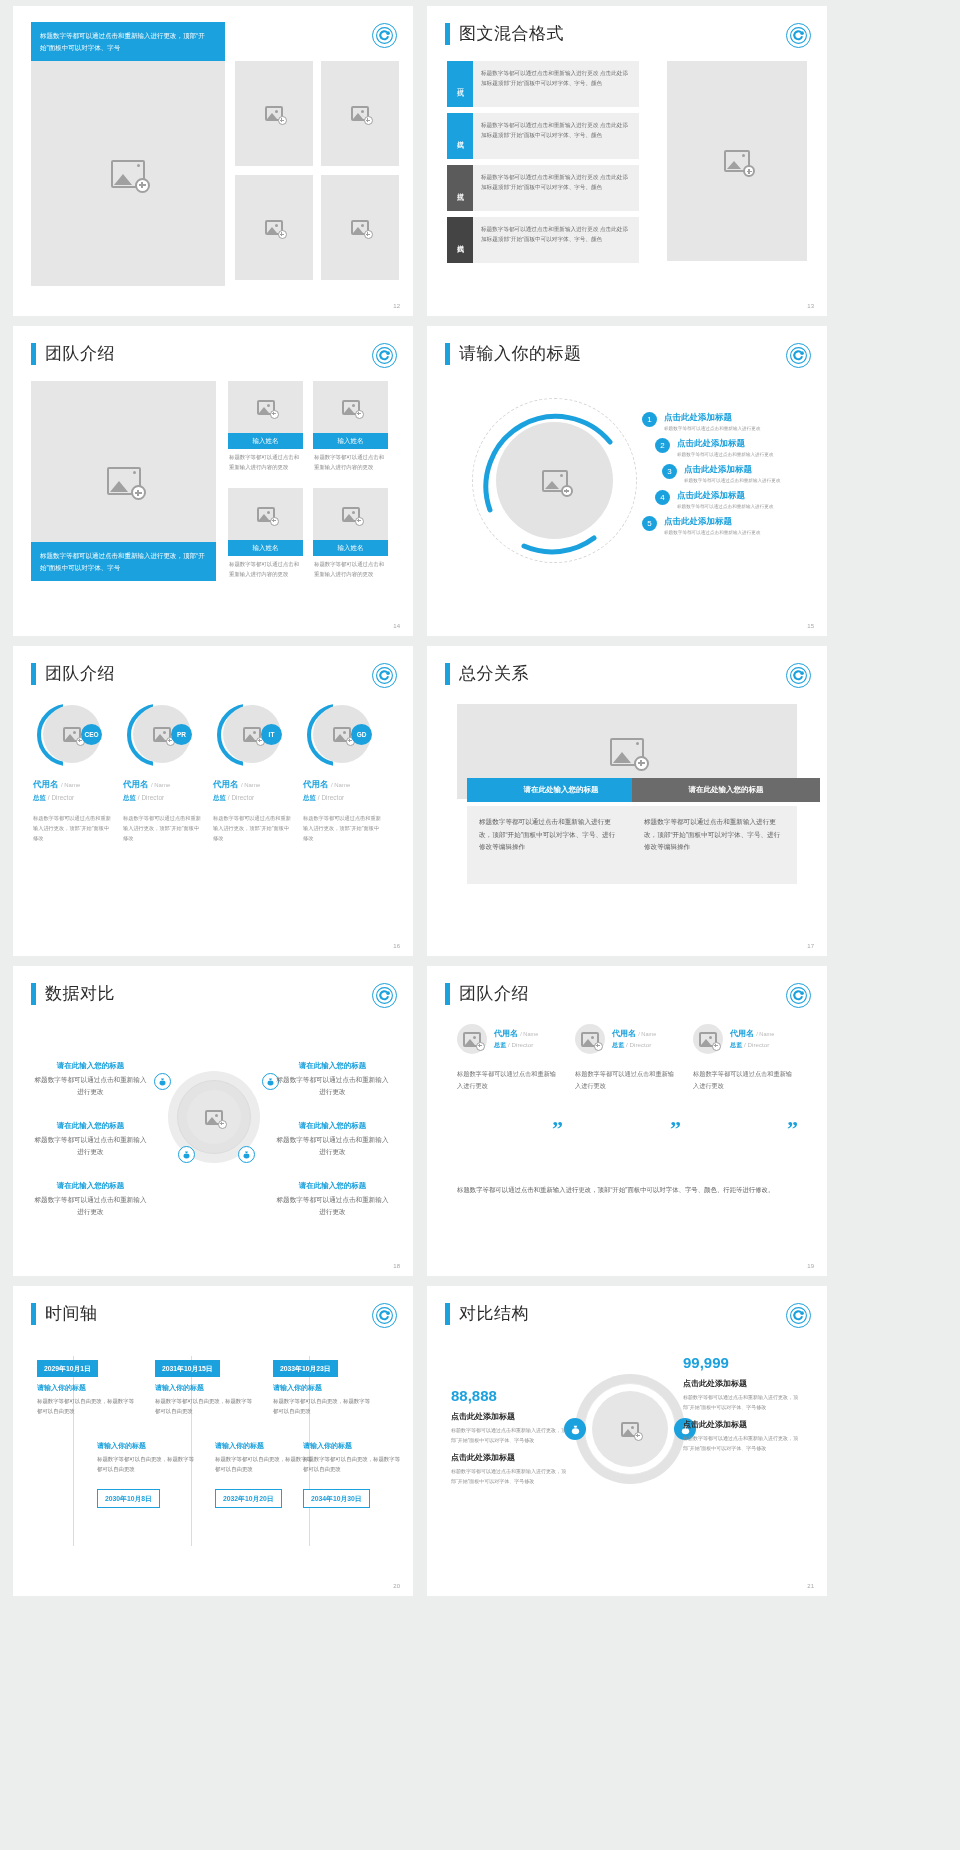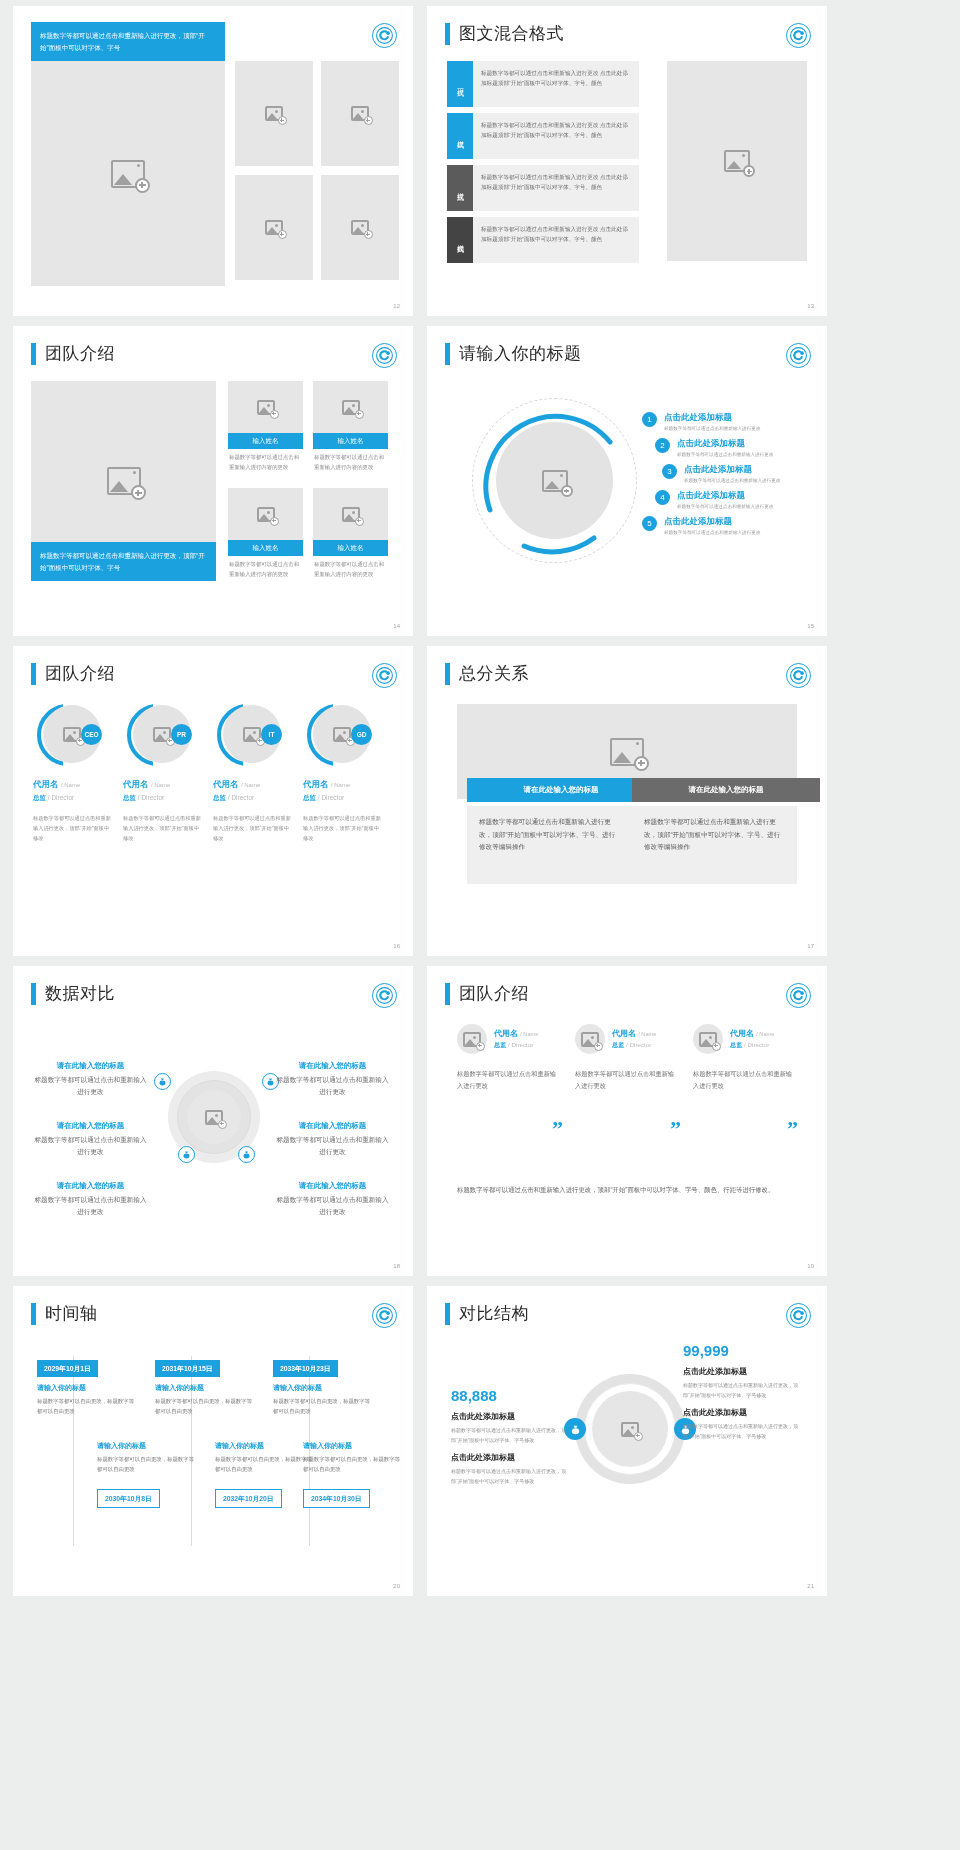--- a/index.html
+++ b/index.html
@@ -769,21 +769,21 @@
     </div>
 
     <div class="left" style="top:68px">
       <div class="num">88,888</div>
       <div class="h">点击此处添加标题</div>
       <div class="p">标题数字等都可以通过点击和重新输入进行更改，顶部“开始”面板中可以对字体、字号修改</div>
       <div class="h">点击此处添加标题</div>
       <div class="p">标题数字等都可以通过点击和重新输入进行更改，顶部“开始”面板中可以对字体、字号修改</div>
     </div>
 
-    <div class="right" style="top:56px">
+    <div class="right" style="top:68px">
       <div class="num">99,999</div>
       <div class="h">点击此处添加标题</div>
       <div class="p">标题数字等都可以通过点击和重新输入进行更改，顶部“开始”面板中可以对字体、字号修改</div>
       <div class="h">点击此处添加标题</div>
       <div class="p">标题数字等都可以通过点击和重新输入进行更改，顶部“开始”面板中可以对字体、字号修改</div>
     </div>
 
     <div class="pgnum">21</div>
   </div>
 

